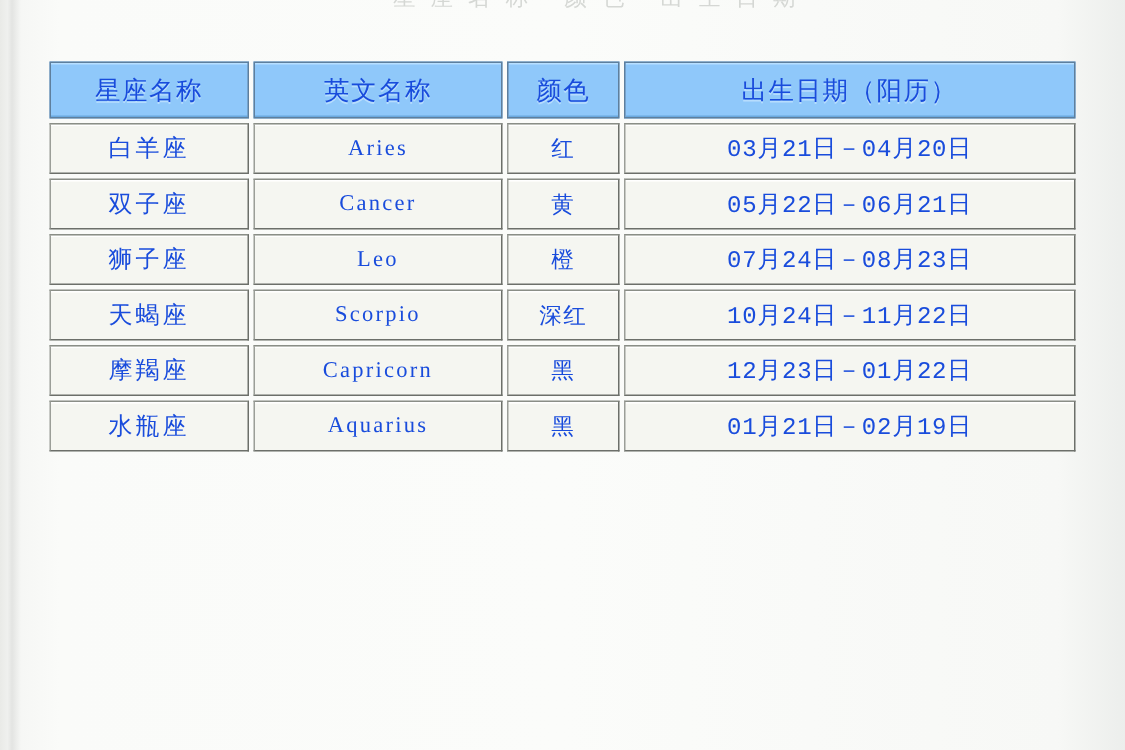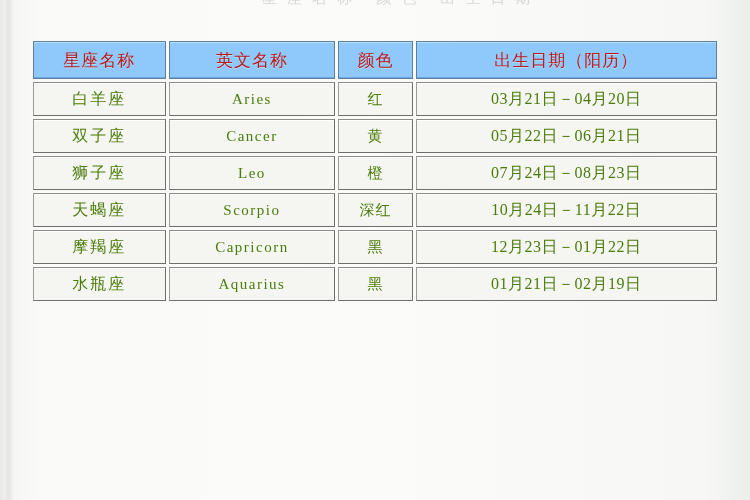--- a/index.html
+++ b/index.html
@@ -66,30 +66,30 @@
     height: 32px;
     text-align: center;
     vertical-align: middle;
     background: #f0f1ed;
     border: 1px solid #6d706b;
     border-top-color: #86८98;
     border-top-color: #8a8d87;
     border-left-color: #9a9d97;
     box-shadow: inset 0 1px 0 #fdfdfb;
     font-weight: normal;
-    color: #4d7c0f;
+    color: #1d4ed8;
     overflow: hidden;
     white-space: nowrap;
   }
   table.zodiac thead th {
     height: 36px;
     background: #8ec5f5;
     border: 1px solid #5f7f9c;
     box-shadow: inset 0 1px 0 #b6dcfd, inset 0 -1px 0 #6ba7db;
-    color: #b91c1c;
+    color: #1d4ed8;
     font-family: "DejaVu Sans", "Liberation Sans", sans-serif;
     font-size: 17px;
     letter-spacing: 1px;
     text-shadow: 0 1px 0 rgba(255,255,255,.35);
   }
 
   
   col.c-name  { width: 132px; }
   col.c-en    { width: 166px; }
   col.c-color { width: 74px;  }
@@ -106,21 +106,21 @@
     font-size: 15px;
     letter-spacing: 1.5px;
   }
   .cell-color {
     font-family: "DejaVu Sans", "Liberation Sans", sans-serif;
     font-size: 15px;
     font-weight: 600;
     letter-spacing: 1px;
   }
   .cell-date {
-    font-family: Liberation Serif, serif;
+    font-family: Liberation Mono, monospace;
     font-size: 16px;
     letter-spacing: .5px;
     font-weight: 600;
   }
 
   
   #table-wrap { filter: blur(.25px) contrast(1.04); }
 </style>
 </head>
 <body>

